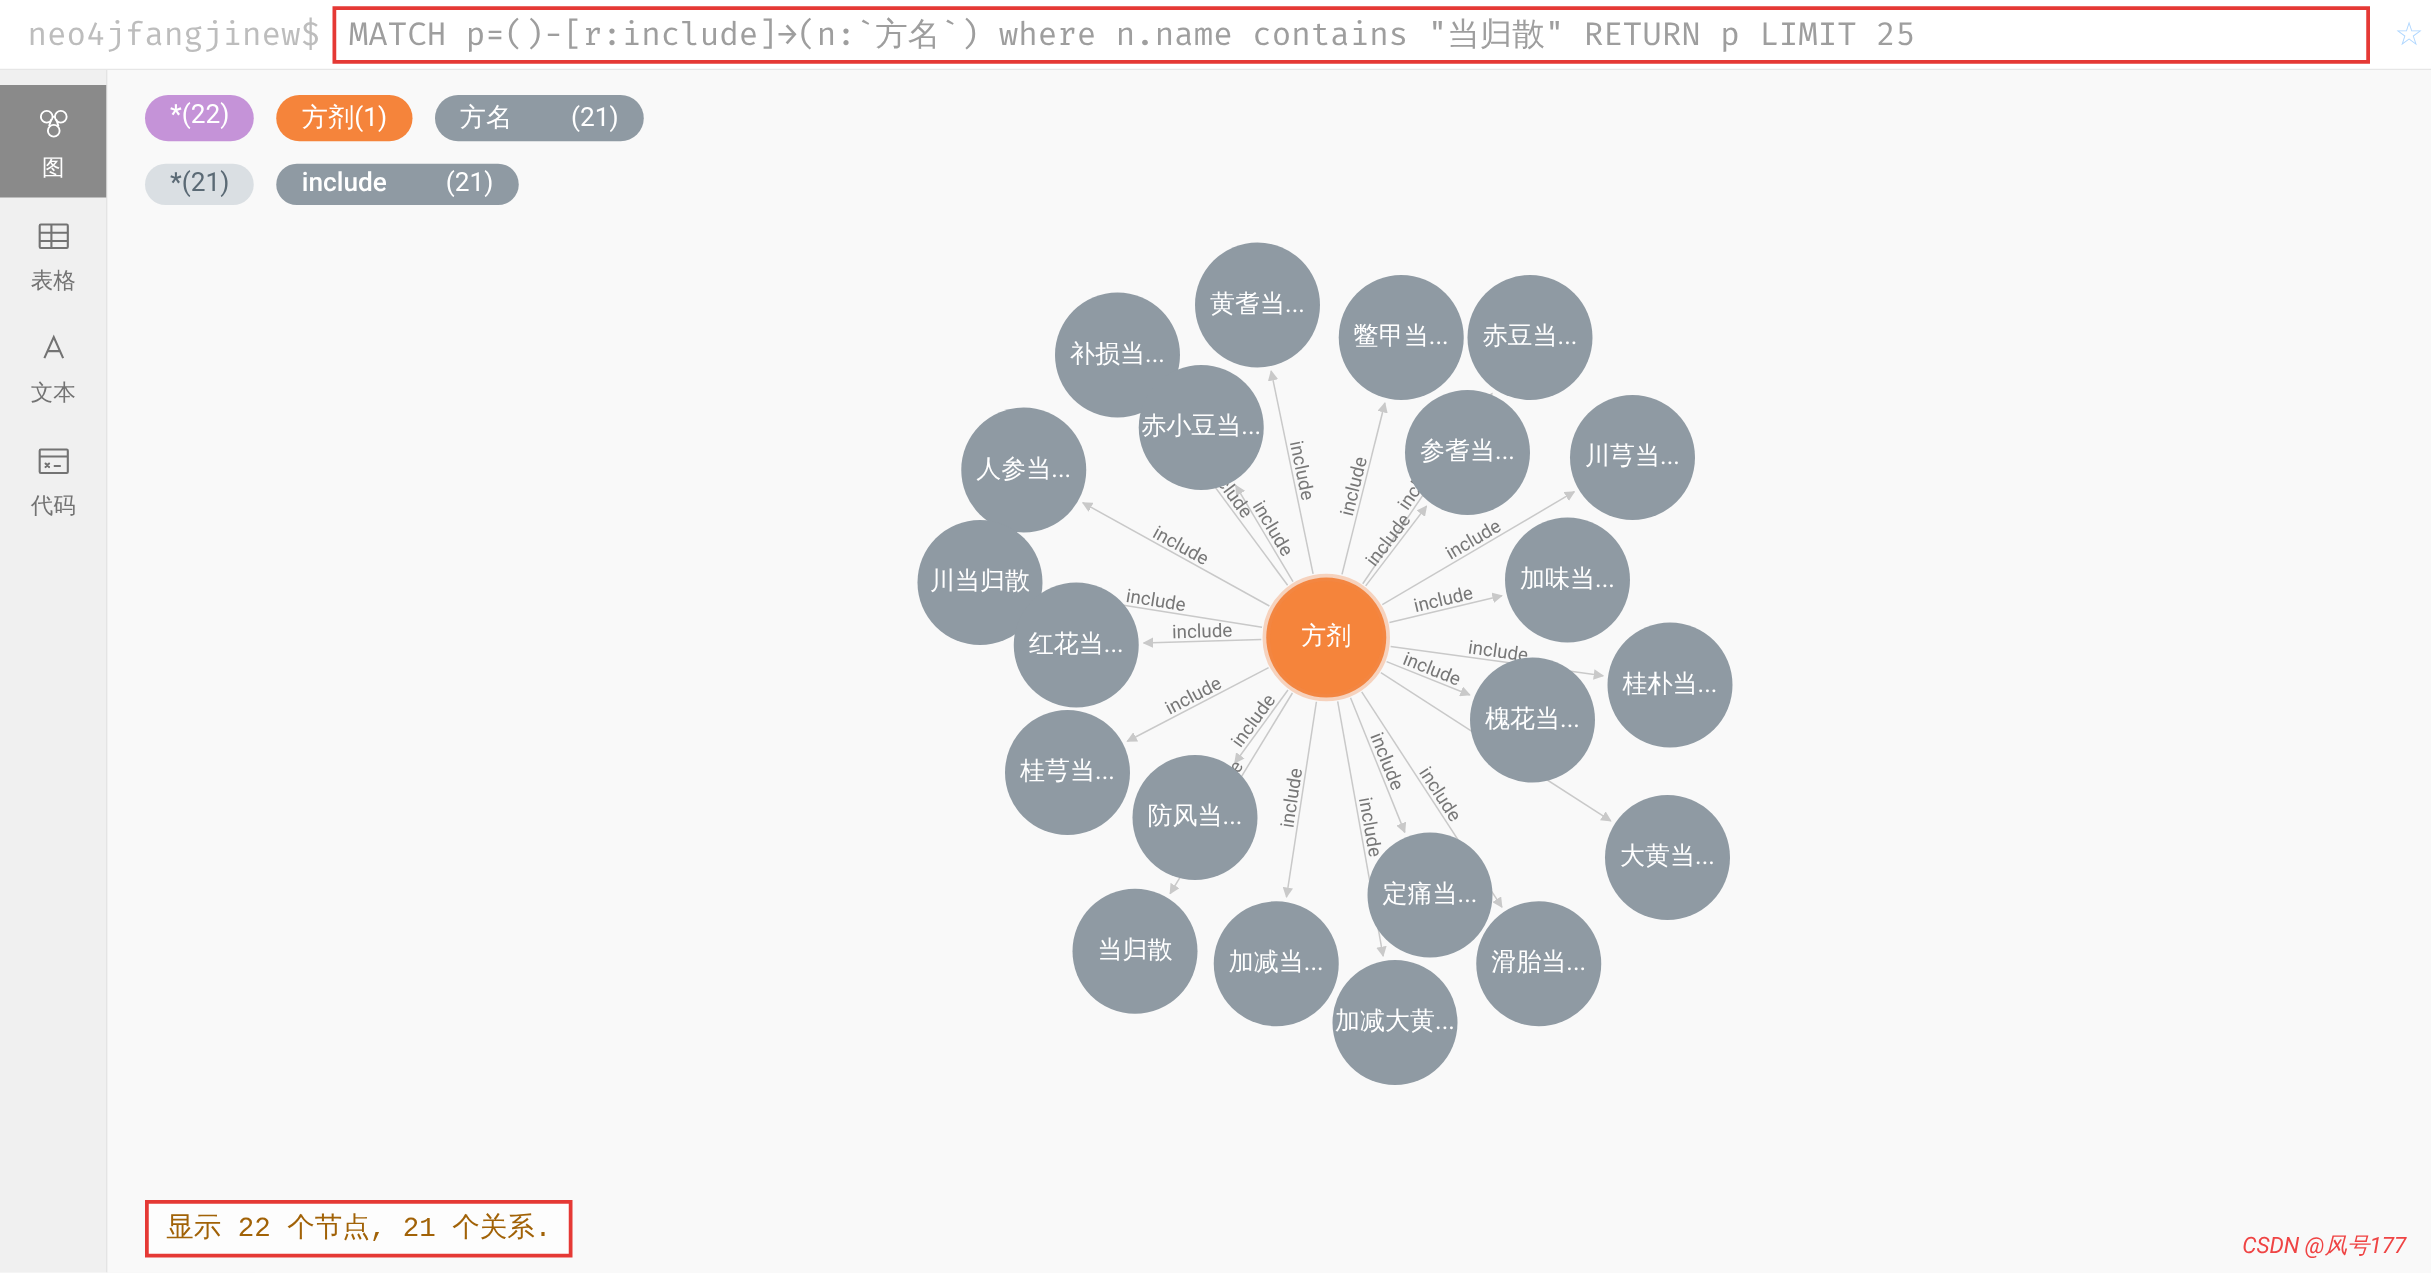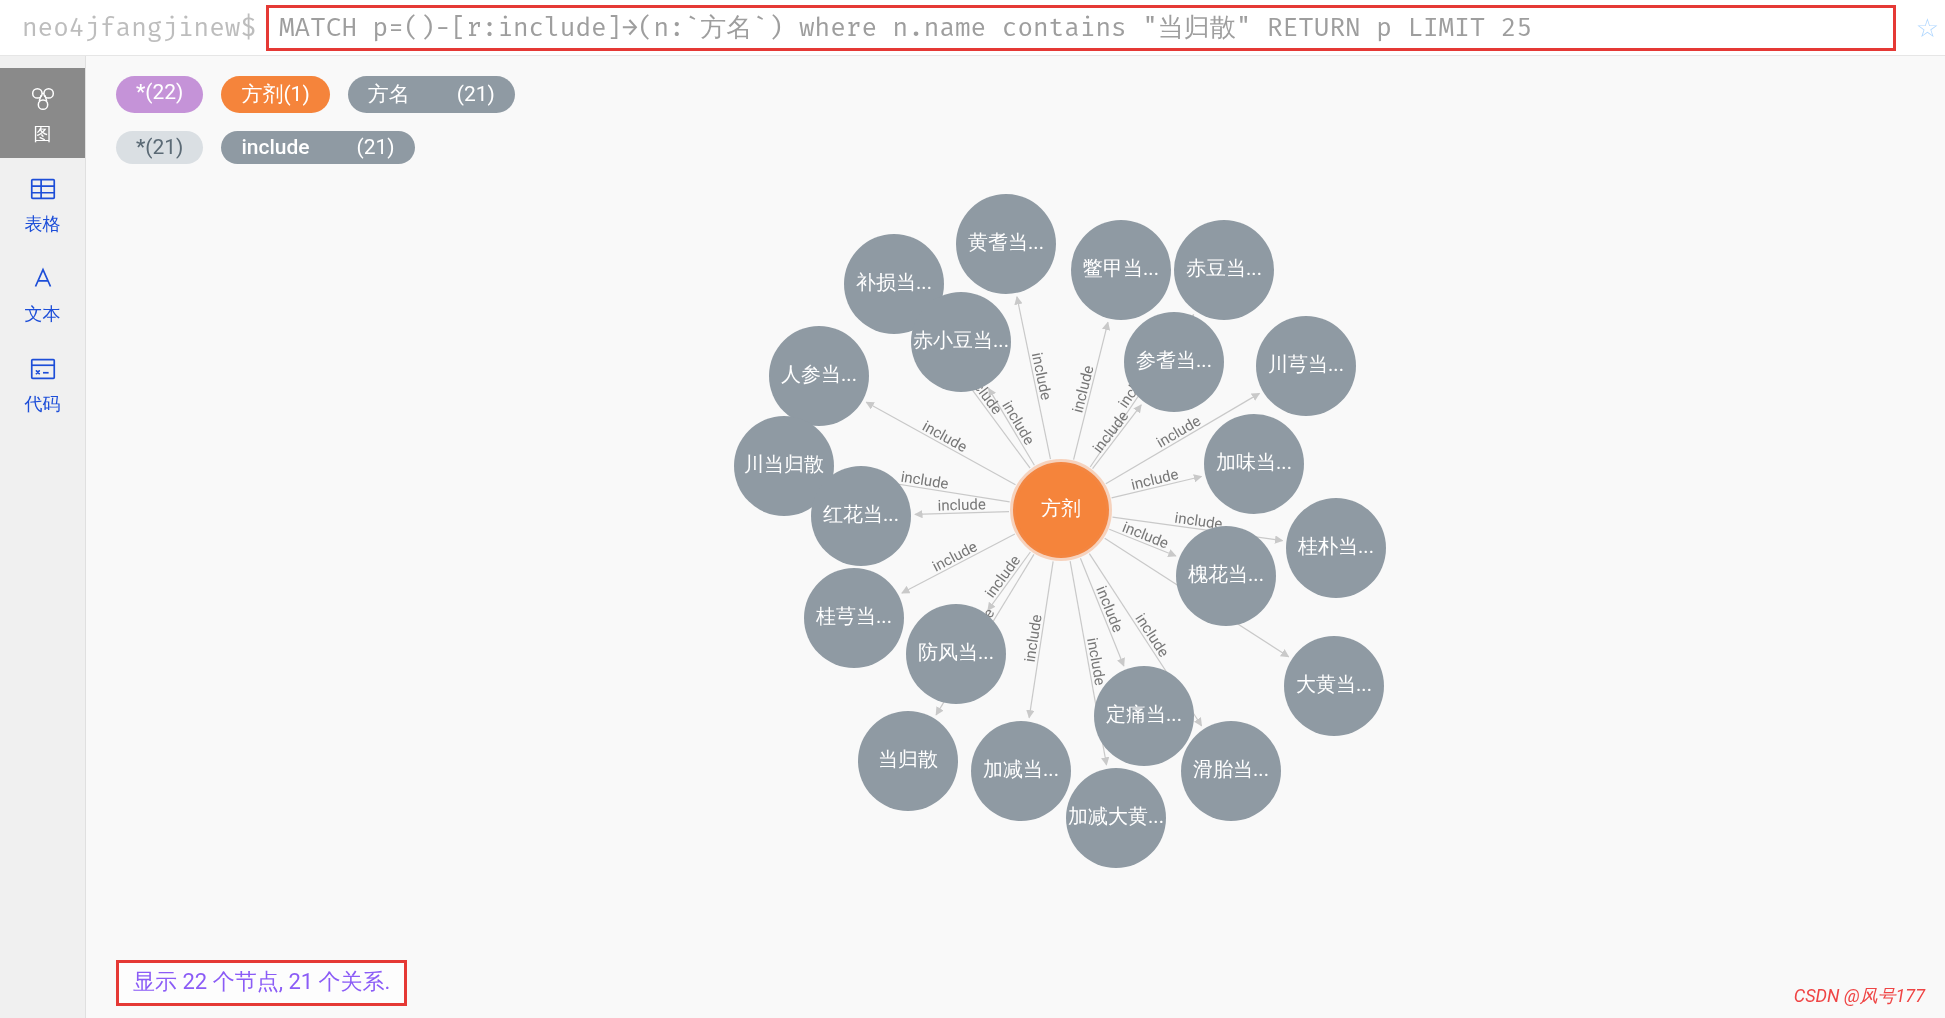--- a/index.html
+++ b/index.html
@@ -65,21 +65,21 @@
     align-items: center;
     padding-top: 12px;
   }
   .sidebar-item {
     width: 100%;
     display: flex;
     flex-direction: column;
     align-items: center;
     justify-content: center;
     padding: 14px 0 12px 0;
-    color: #1d4ed8;
+    color: #737373;
     cursor: pointer;
   }
   .sidebar-item.active {
     background: #8a8a8a;
     color: #fff;
   }
   .sidebar-item .icon {
     width: 34px; height: 34px;
     display: flex; align-items: center; justify-content: center;
     margin-bottom: 6px;
@@ -151,21 +151,22 @@
   
   .footer {
     position: absolute;
     left: 30px; bottom: 12px;
     border: 3px solid #e53935;
     padding: 4px 14px 6px 14px;
     background: rgba(255,255,255,0.7);
   }
   .footer-text {
     font-size: 22px;
-    color: #8b5cf6;
+    color: #a16207;
+    font-family: Liberation Mono, monospace;
   }
 
   .watermark {
     position: absolute;
     right: 20px; bottom: 10px;
     font-size: 18px;
     color: #ef4444;
     font-style: italic;
   }
 </style>

